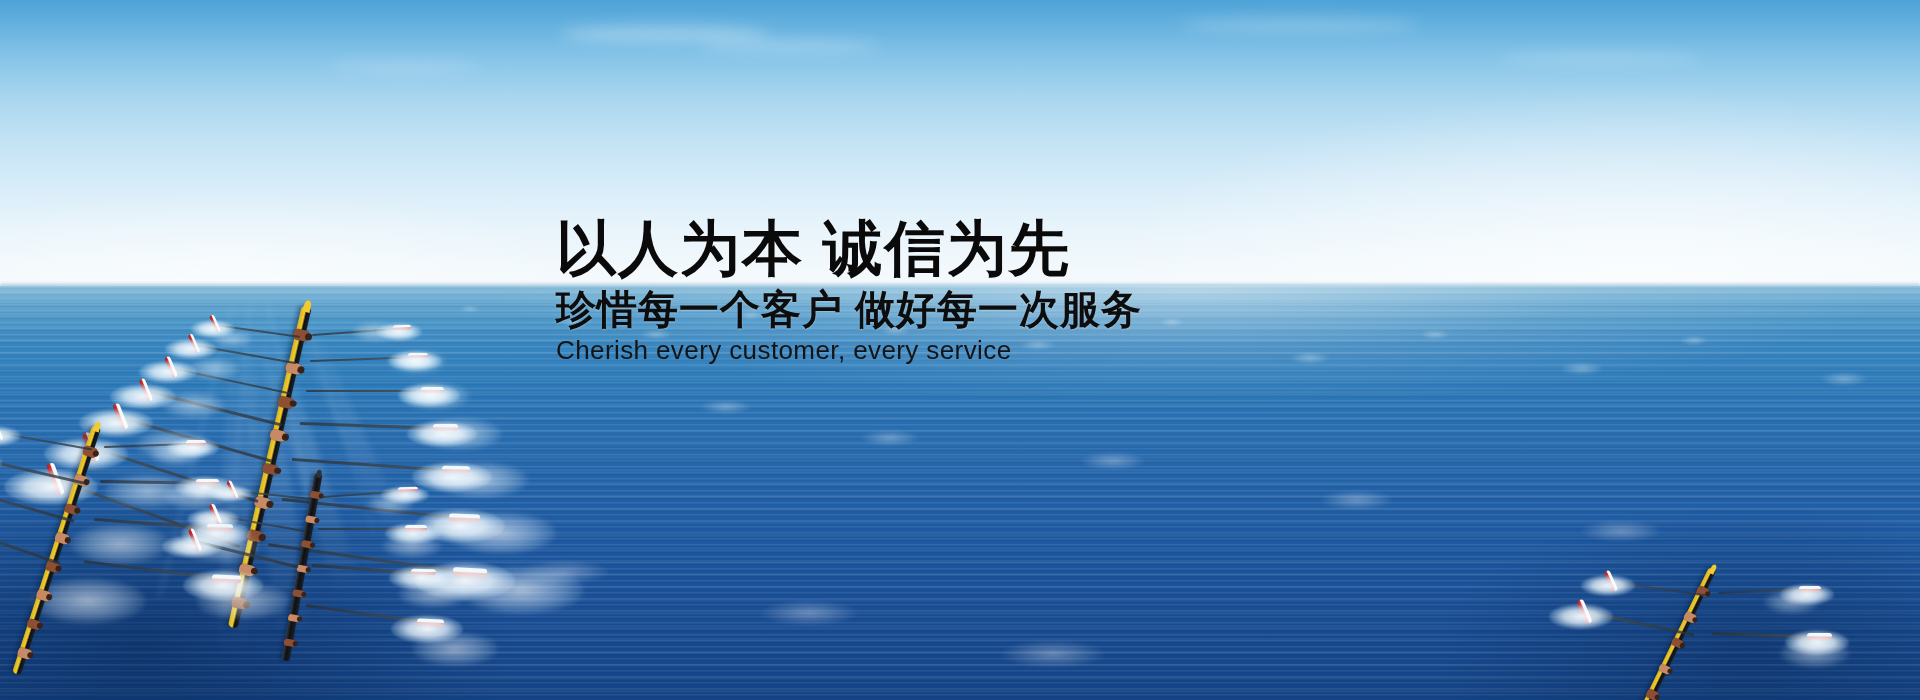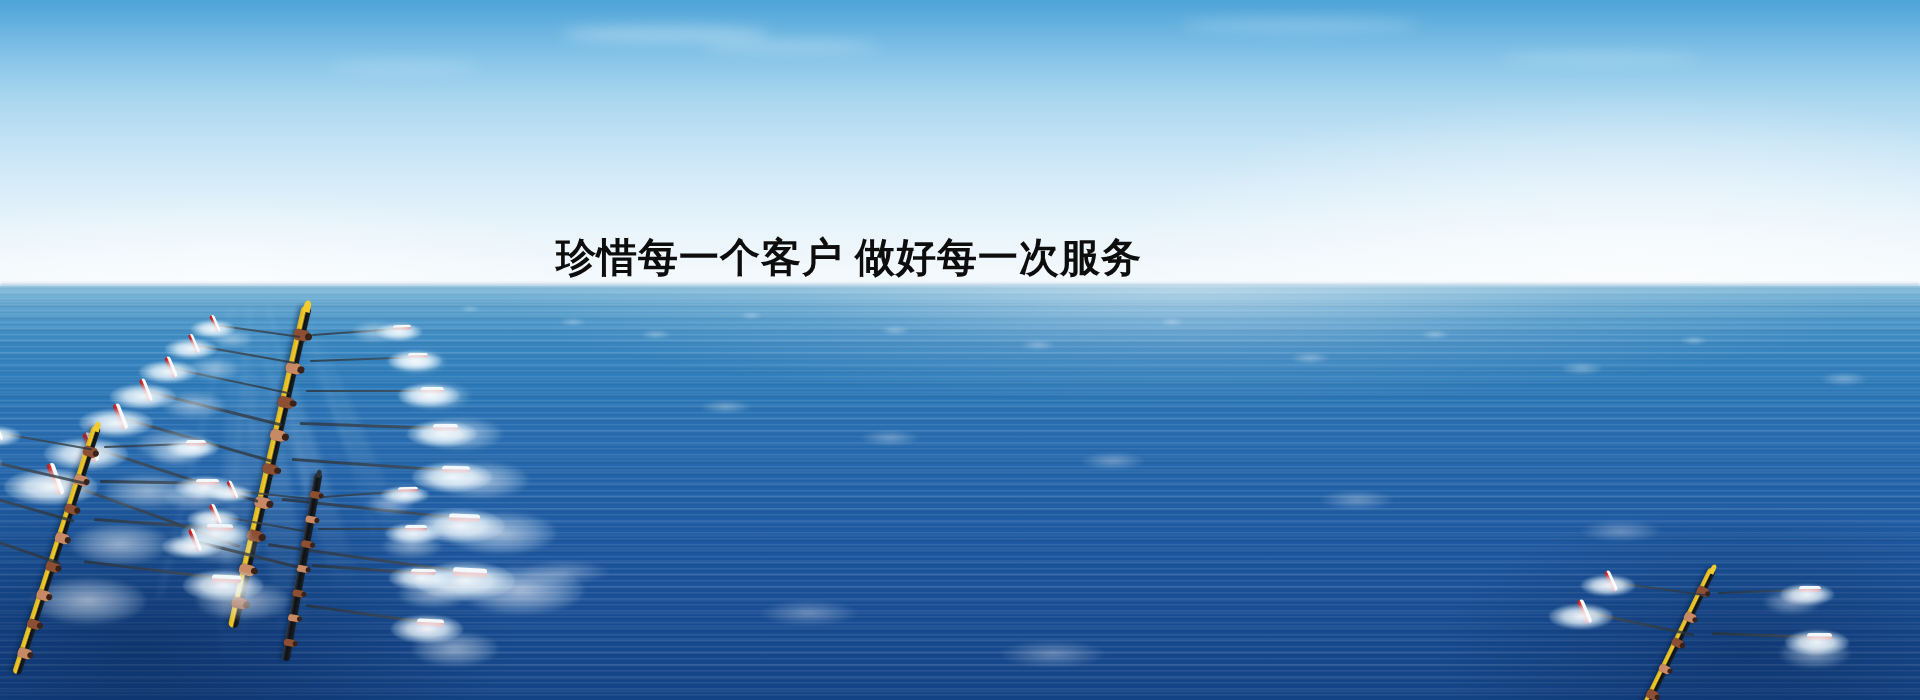--- a/index.html
+++ b/index.html
@@ -226,21 +226,21 @@
   .headline-en {
     font-size: 28px;
     line-height: 34px;
     font-weight: 600;
     color: #111;
     margin-left: 14px;
     padding-bottom: 5px;
     letter-spacing: 0px;
   }
   .sub-cn {
-    margin-top: 16px;
+    margin-top: 6px;
     font-size: 40px;
     line-height: 46px;
     font-weight: 700;
     color: #0d0d0d;
     letter-spacing: 1px;
     white-space: nowrap;
     text-shadow: 0 1px 2px rgba(255,255,255,0.25);
   }
   .sub-en {
     margin-top: 2px;
@@ -493,17 +493,19 @@
       <div style="position: absolute; left: 1080px; top: 452px; width: 66px; height: 18px; border-radius: 50%; background: radial-gradient(rgba(255, 255, 255, 0.55) 0%, rgba(255, 255, 255, 0) 72%); filter: blur(1.4px); opacity: 0.6;"></div>
       <div style="position: absolute; left: 1320px; top: 490px; width: 74px; height: 20px; border-radius: 50%; background: radial-gradient(rgba(255, 255, 255, 0.55) 0%, rgba(255, 255, 255, 0) 72%); filter: blur(1.4px); opacity: 0.6;"></div>
       <div style="position: absolute; left: 1580px; top: 520px; width: 82px; height: 22px; border-radius: 50%; background: radial-gradient(rgba(255, 255, 255, 0.55) 0%, rgba(255, 255, 255, 0) 72%); filter: blur(1.4px); opacity: 0.6;"></div>
       <div style="position: absolute; left: 520px; top: 560px; width: 90px; height: 24px; border-radius: 50%; background: radial-gradient(rgba(255, 255, 255, 0.55) 0%, rgba(255, 255, 255, 0) 72%); filter: blur(1.4px); opacity: 0.6;"></div>
       <div style="position: absolute; left: 760px; top: 600px; width: 98px; height: 26px; border-radius: 50%; background: radial-gradient(rgba(255, 255, 255, 0.55) 0%, rgba(255, 255, 255, 0) 72%); filter: blur(1.4px); opacity: 0.6;"></div>
       <div style="position: absolute; left: 1000px; top: 640px; width: 106px; height: 28px; border-radius: 50%; background: radial-gradient(rgba(255, 255, 255, 0.55) 0%, rgba(255, 255, 255, 0) 72%); filter: blur(1.4px); opacity: 0.6;"></div>
     </div>
 
   <div class="text-block">
     <div class="headline-row">
+      <div class="headline-cn">以人为本 诚信为先</div>
     </div>
     <div class="sub-cn">珍惜每一个客户  做好每一次服务</div>
+    <div class="sub-en">Cherish every customer, every service</div>
   </div>
 
 </div>
 
 </body></html>

